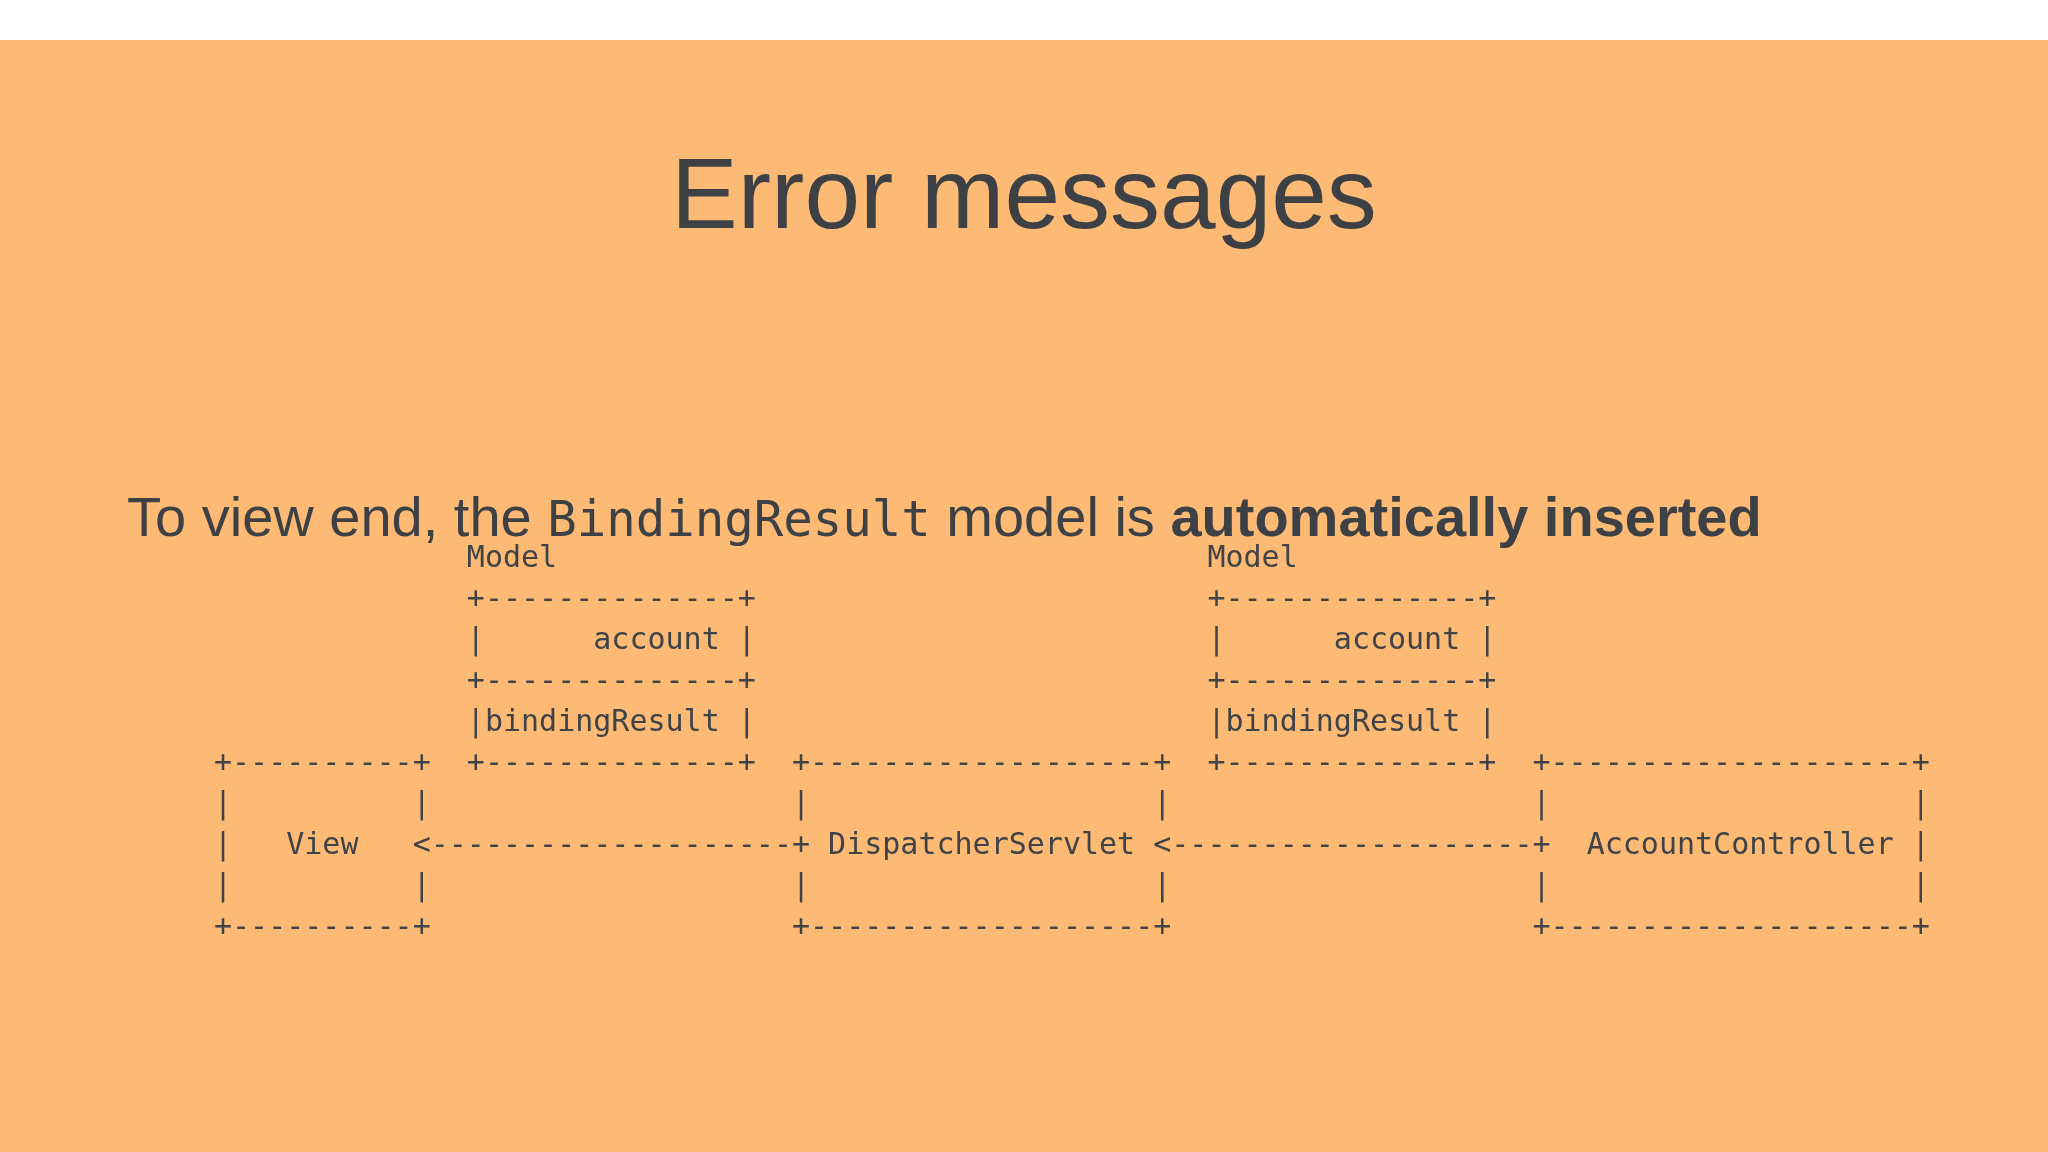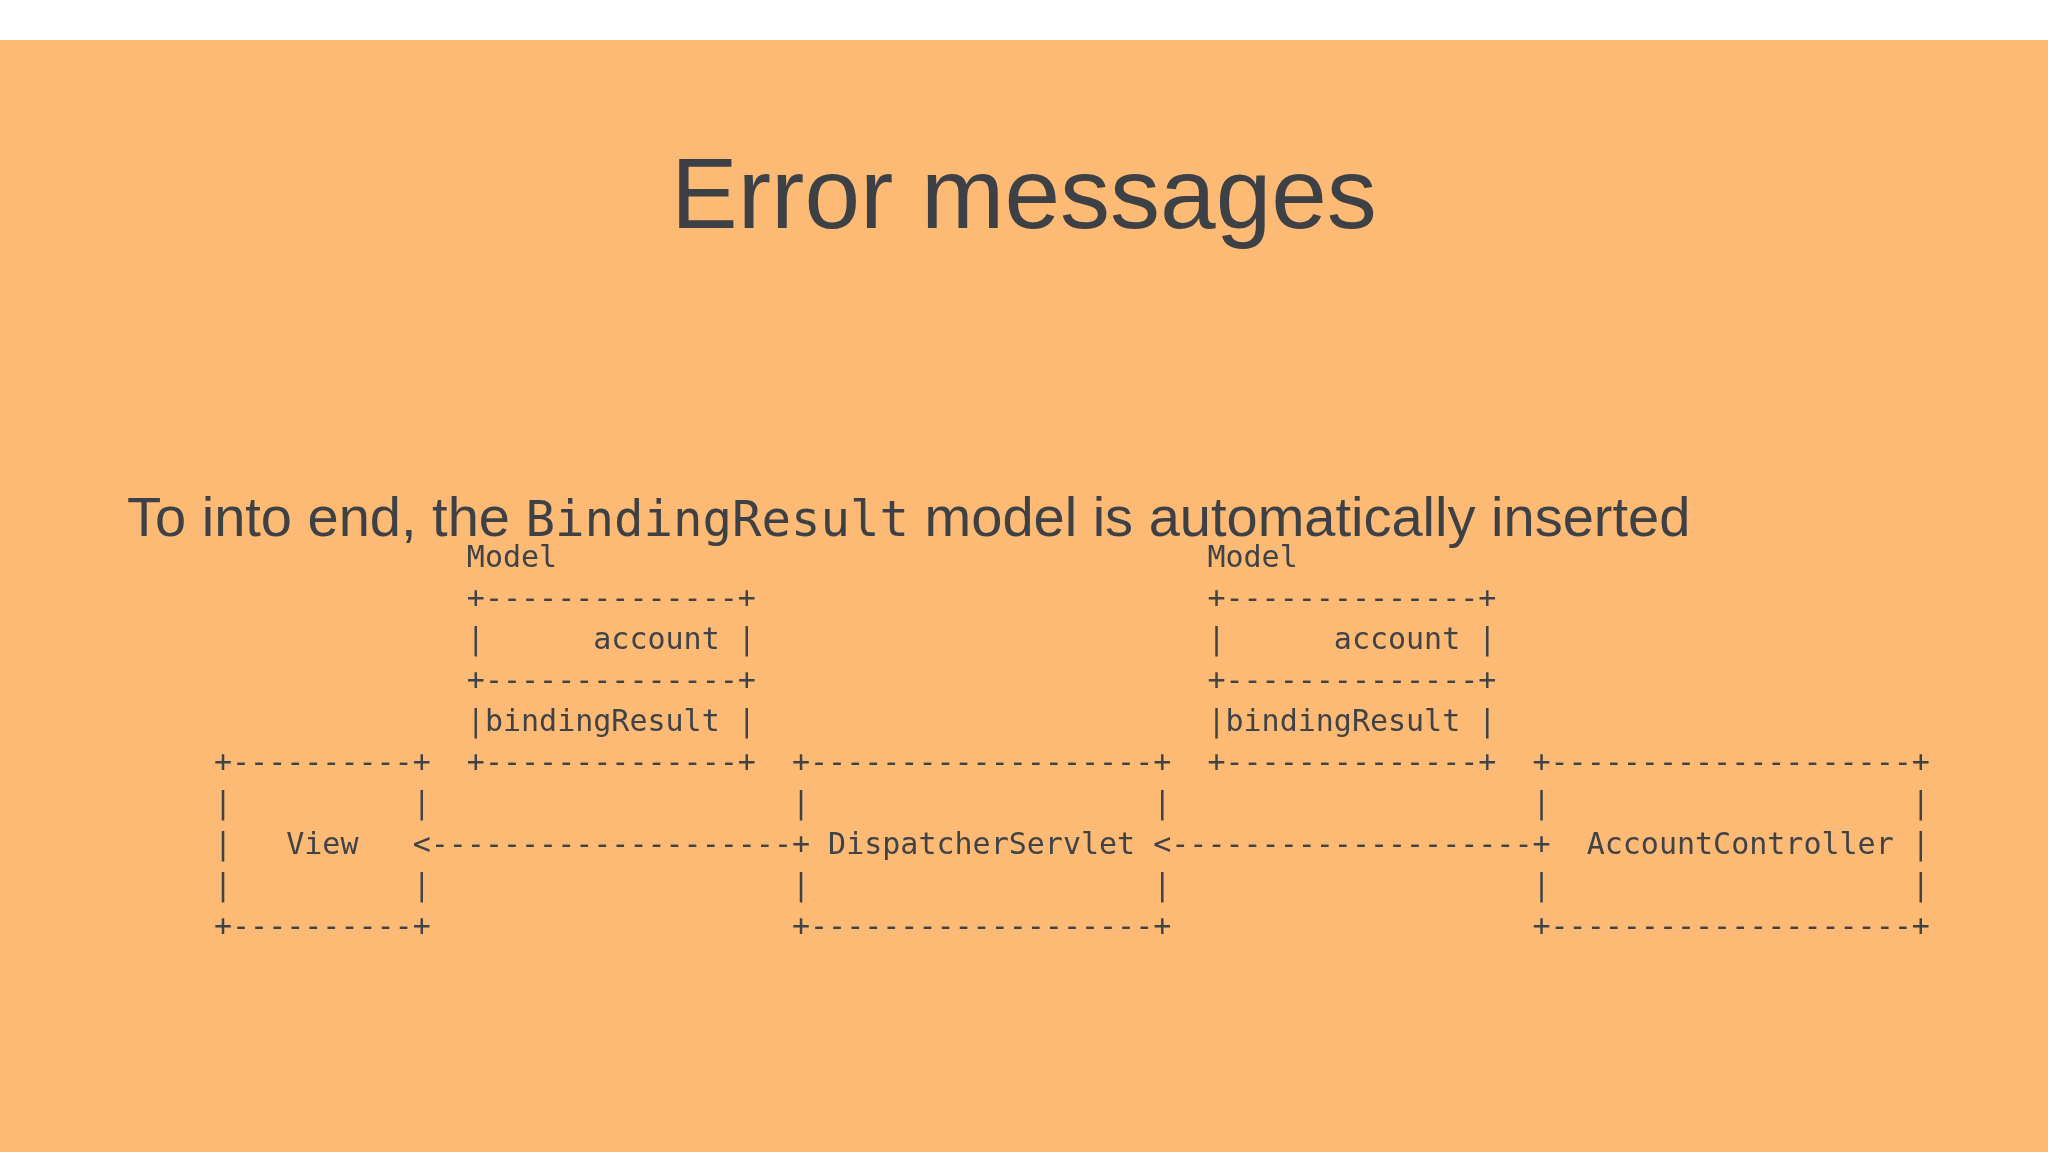--- a/index.html
+++ b/index.html
@@ -42,21 +42,21 @@
   }
   .body-line {
     white-space: pre;
   }
   .inline-code {
     font-family: "DejaVu Sans Mono", monospace;
     font-size: 49px;
     text-align: right;
   }
   .bold-run {
-    font-weight: 400;
+    font-weight: 700;
   }
   .ascii-diagram {
     position: absolute;
     left: 214px;
     top: 496px;
     margin: 0;
     font-family: "DejaVu Sans Mono", monospace;
     font-size: 30px;
     line-height: 41px;
     color: #3f4347;
@@ -67,18 +67,18 @@
   }
 </style>
 </head>
 <body>
 
 <div class="slide">
 
   <h1 class="slide-title">Error messages</h1>
 
   <div class="body-paragraph">
-    <div class="body-line"><span>To into end, the </span><span class="inline-code">BindingResult</span><span> model is </span><span class="bold-run">automatically inserted</span></div>
+    <div class="body-line"><span>To view end, the </span><span class="inline-code">BindingResult</span><span> model is </span><span class="bold-run">automatically inserted</span></div>
   </div>
 
   <pre class="ascii-diagram"><div class="diagram-line">              Model                                    Model</div><div class="diagram-line">              +--------------+                         +--------------+</div><div class="diagram-line">              |      account |                         |      account |</div><div class="diagram-line">              +--------------+                         +--------------+</div><div class="diagram-line">              |bindingResult |                         |bindingResult |</div><div class="diagram-line">+----------+  +--------------+  +-------------------+  +--------------+  +--------------------+</div><div class="diagram-line">|          |                    |                   |                    |                    |</div><div class="diagram-line">|   View   &lt;--------------------+ DispatcherServlet &lt;--------------------+  AccountController |</div><div class="diagram-line">|          |                    |                   |                    |                    |</div><div class="diagram-line">+----------+                    +-------------------+                    +--------------------+</div></pre>
 
 </div>
 
 </body></html>

